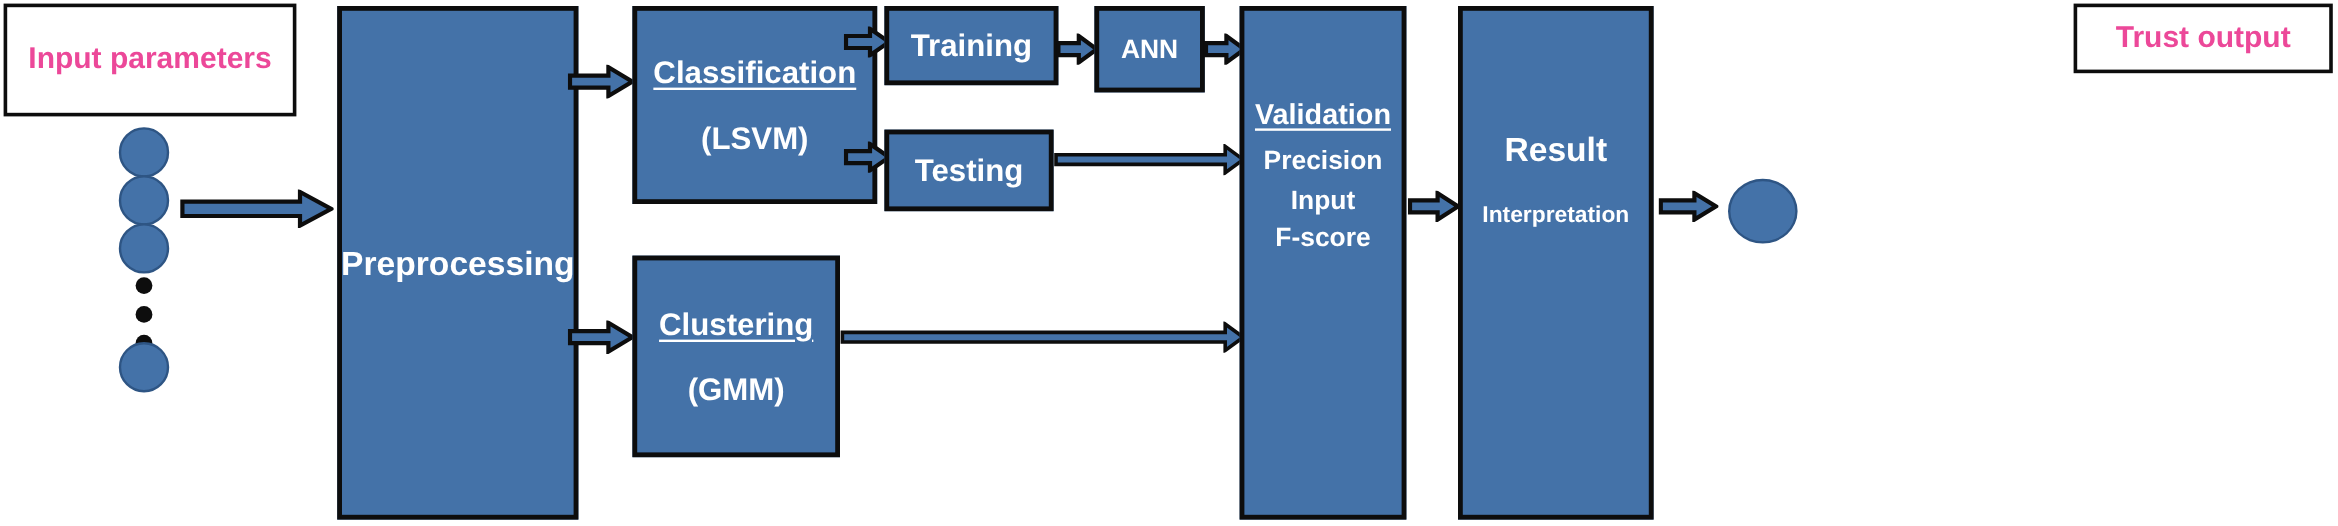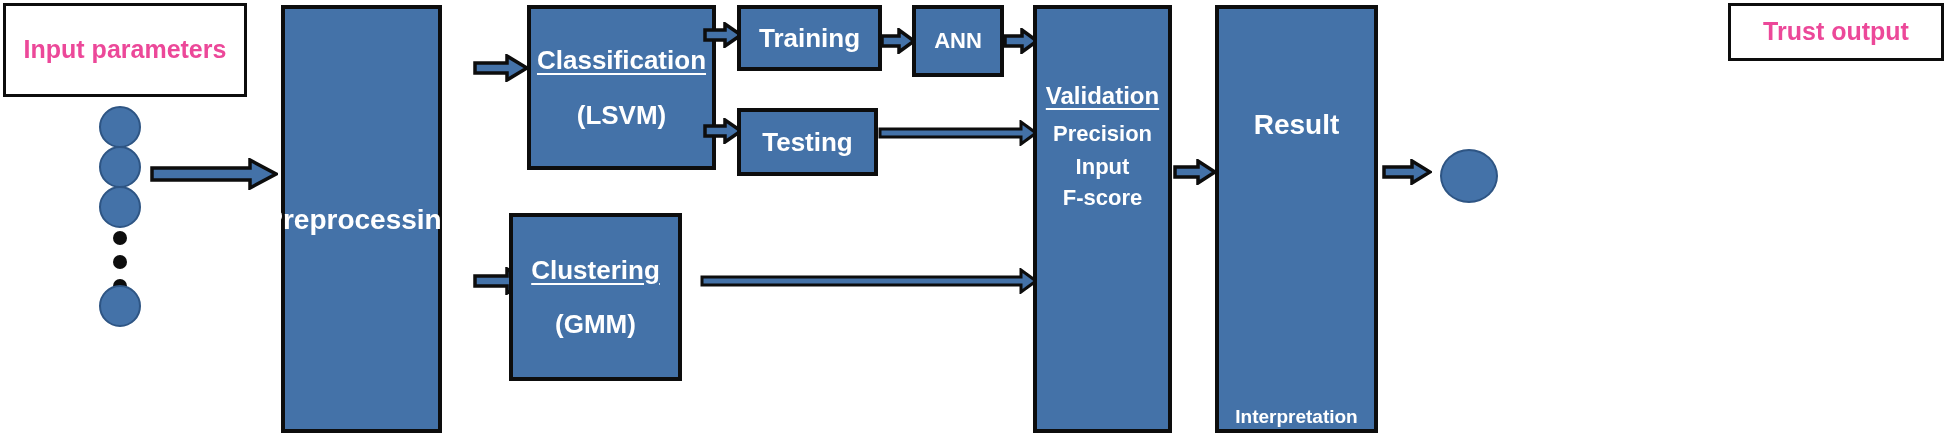--- a/index.html
+++ b/index.html
@@ -30,33 +30,33 @@
   <div class="circle" style="left:99px;top:186px;width:42px;height:42px;"></div>
   <div class="dot" style="left:113px;top:231px;width:14px;height:14px;"></div>
   <div class="dot" style="left:113px;top:255px;width:14px;height:14px;"></div>
   <div class="dot" style="left:113px;top:279px;width:14px;height:14px;"></div>
   <div class="circle" style="left:99px;top:285px;width:42px;height:42px;"></div>
 
   <svg class="arrow" style="left:150px;top:158px;" width="128" height="32" viewBox="0 0 128 32">
     <path d="M2,10 L100,10 L100,2 L126,16 L100,30 L100,22 L2,22 Z" fill="#4472a8" stroke="#0d0d0d" stroke-width="3.5"></path>
   </svg>
 
-  <div class="box blue" style="left:281px;top:5px;width:161px;height:428px;font-size:28px;">
+  <div class="box blue" style="left:281px;top:5px;width:201px;height:428px;font-size:28px;">
     <div class="lbl">Preprocessing</div>
   </div>
 
   <svg class="arrow" style="left:473px;top:54px;" width="56" height="28" viewBox="0 0 56 28">
     <path d="M2,9 L34,9 L34,2 L54,14 L34,26 L34,19 L2,19 Z" fill="#4472a8" stroke="#0d0d0d" stroke-width="3.5"></path>
   </svg>
 
   <svg class="arrow" style="left:473px;top:267px;" width="56" height="28" viewBox="0 0 56 28">
     <path d="M2,9 L34,9 L34,2 L54,14 L34,26 L34,19 L2,19 Z" fill="#4472a8" stroke="#0d0d0d" stroke-width="3.5"></path>
   </svg>
 
-  <div class="box blue" style="left:527px;top:5px;width:189px;height:165px;font-size:26px;">
+  <div class="box blue" style="left:527px;top:5px;width:204px;height:165px;font-size:26px;">
     <div class="lbl ul">Classification</div>
     <div class="lbl" style="margin-top:22px;">(LSVM)</div>
   </div>
 
   <svg class="arrow" style="left:703px;top:22px;" width="40" height="26" viewBox="0 0 40 26">
     <path d="M2,8 L22,8 L22,2 L38,13 L22,24 L22,18 L2,18 Z" fill="#4472a8" stroke="#0d0d0d" stroke-width="3.5"></path>
   </svg>
 
   <div class="box blue" style="left:737px;top:5px;width:145px;height:66px;font-size:26px;">
     <div class="lbl">Training</div>
@@ -79,41 +79,41 @@
   </svg>
 
   <div class="box blue" style="left:737px;top:108px;width:141px;height:68px;font-size:26px;">
     <div class="lbl">Testing</div>
   </div>
 
   <svg class="arrow" style="left:878px;top:120px;" width="160" height="26" viewBox="0 0 160 26">
     <path d="M2,9 L143,9 L143,2 L158,13 L143,24 L143,17 L2,17 Z" fill="#4472a8" stroke="#0d0d0d" stroke-width="3"></path>
   </svg>
 
-  <div class="box blue" style="left:509px;top:213px;width:173px;height:168px;font-size:26px;">
+  <div class="box blue" style="left:527px;top:213px;width:173px;height:168px;font-size:26px;">
     <div class="lbl ul">Clustering</div>
     <div class="lbl" style="margin-top:22px;">(GMM)</div>
   </div>
 
   <svg class="arrow" style="left:700px;top:268px;" width="338" height="26" viewBox="0 0 338 26">
     <path d="M2,9 L321,9 L321,2 L336,13 L321,24 L321,17 L2,17 Z" fill="#4472a8" stroke="#0d0d0d" stroke-width="3"></path>
   </svg>
 
   <div class="box blue" style="left:1033px;top:5px;width:139px;height:428px;justify-content:flex-start;font-size:22px;">
     <div class="lbl ul" style="margin-top:72px;font-size:24px;">Validation</div>
     <div class="lbl" style="margin-top:9px;">Precision</div>
     <div class="lbl" style="margin-top:5px;">Input</div>
     <div class="lbl" style="margin-top:4px;">F-score</div>
   </div>
 
   <svg class="arrow" style="left:1173px;top:159px;" width="44" height="26" viewBox="0 0 44 26">
     <path d="M2,8 L25,8 L25,2 L42,13 L25,24 L25,18 L2,18 Z" fill="#4472a8" stroke="#0d0d0d" stroke-width="3.5"></path>
   </svg>
 
-  <div class="box blue" style="left:1215px;top:5px;width:163px;height:428px;justify-content:space-between;">
+  <div class="box blue" style="left:1215px;top:5px;width:163px;height:428px;justify-content:flex-start;">
     <div class="lbl" style="margin-top:98px;font-size:28px;">Result</div>
     <div class="lbl" style="margin-top:26px;font-size:19px;">Interpretation</div>
   </div>
 
   <svg class="arrow" style="left:1382px;top:159px;" width="50" height="26" viewBox="0 0 50 26">
     <path d="M2,8 L30,8 L30,2 L48,13 L30,24 L30,18 L2,18 Z" fill="#4472a8" stroke="#0d0d0d" stroke-width="3.5"></path>
   </svg>
 
   <div class="circle" style="left:1440px;top:149px;width:58px;height:54px;"></div>
 

